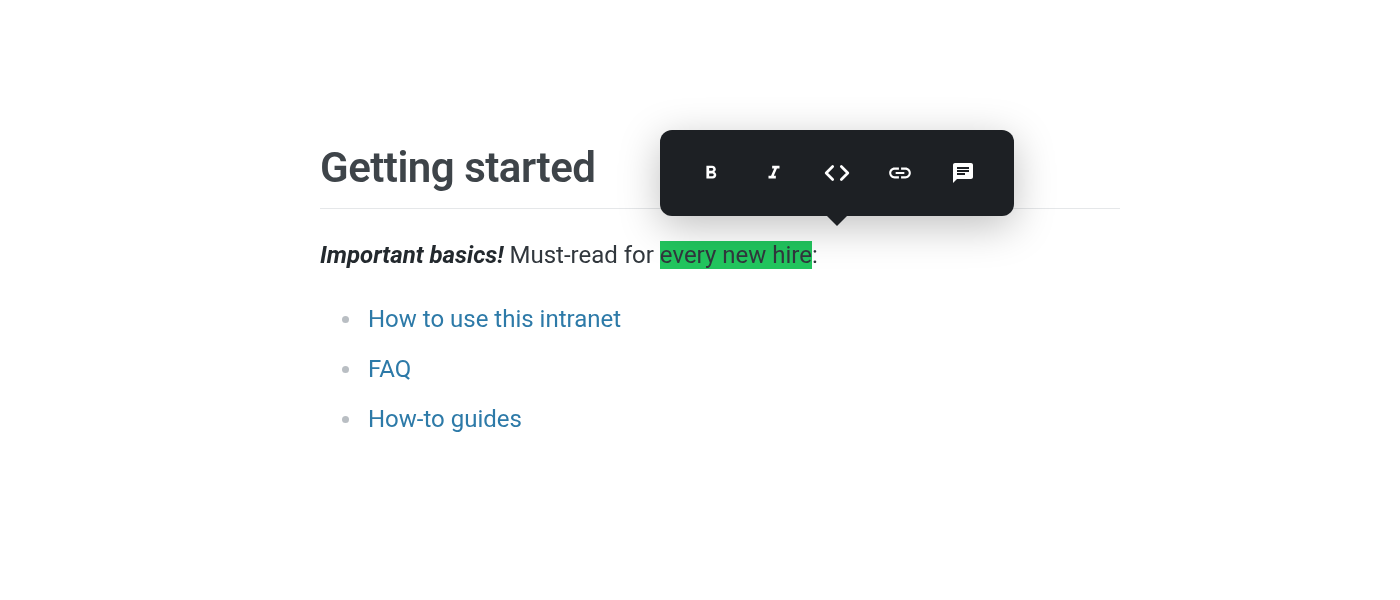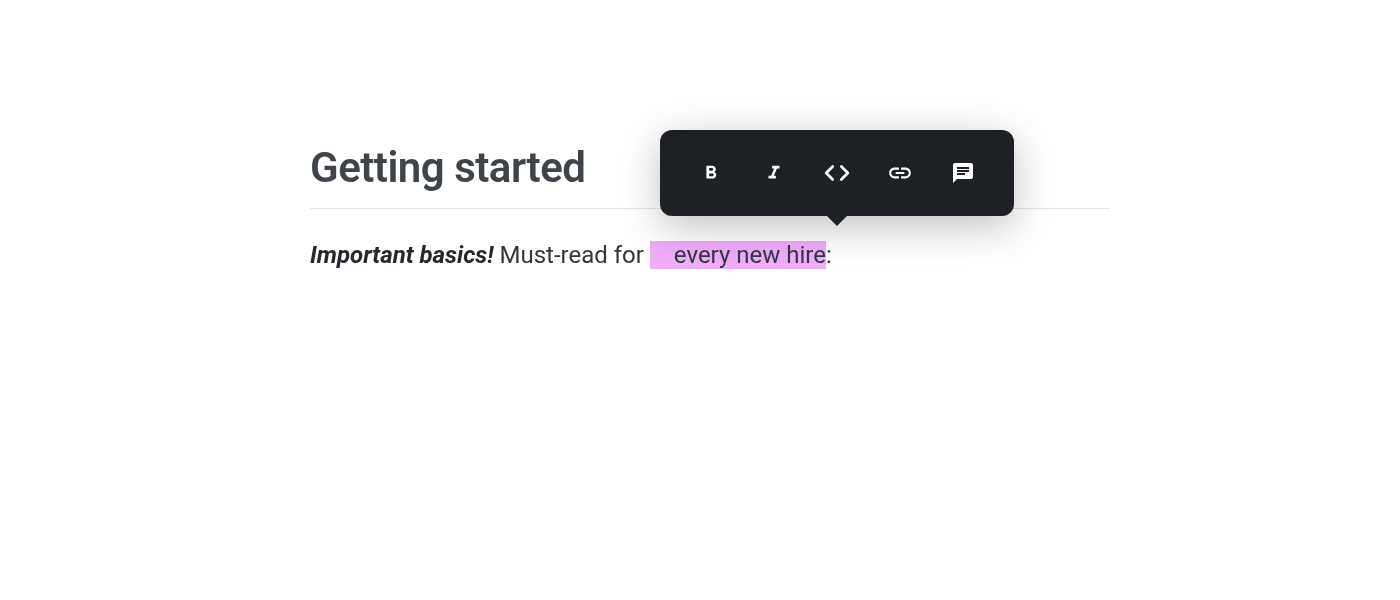--- a/index.html
+++ b/index.html
@@ -9,21 +9,21 @@
     }
     body {
       font-family: -apple-system, BlinkMacSystemFont, "Segoe UI", Roboto, "Helvetica Neue", Arial, sans-serif;
       background: #ffffff;
       width: 1400px;
       height: 600px;
       position: relative;
     }
     .content-area {
       position: absolute;
-      left: 310px;
+      left: 320px;
       top: 143px;
       width: 800px;
     }
     .page-title {
       font-size: 42px;
       font-weight: 600;
       color: #3e4449;
       letter-spacing: -0.5px;
       padding-bottom: 16px;
       border-bottom: 1px solid #e5e7e9;
@@ -34,22 +34,21 @@
       color: #31373d;
       line-height: 1.5;
       margin-bottom: 28px;
     }
     .intro-paragraph .bold-part {
       font-weight: 700;
       color: #23292e;
       font-style: italic;
     }
     .selected-text {
-      background-color: #f0abfc;
-      padding-left: 24px;
+      background-color: #22c55e;
     }
     ul.link-list {
       list-style: none;
       padding-left: 22px;
     }
     ul.link-list li {
       position: relative;
       padding-left: 26px;
       margin-bottom: 14px;
       font-size: 24px;
@@ -112,20 +111,31 @@
 </head>
 <body>
 
 <div class="content-area">
   <h1 class="page-title">Getting started</h1>
 
   <p class="intro-paragraph">
     <span class="bold-part">Important basics!</span><span> Must-read for </span><span class="selected-text">every new hire</span><span>:</span>
   </p>
 
+  <ul class="link-list">
+    <li>
+      <a href="#">How to use this intranet</a>
+    </li>
+    <li>
+      <a href="#">FAQ</a>
+    </li>
+    <li>
+      <a href="#">How-to guides</a>
+    </li>
+  </ul>
 </div>
 
 <div class="floating-toolbar">
   <div class="toolbar-btn">
     <svg width="22" height="22" viewBox="0 0 24 24" fill="currentColor">
       <path d="M15.6 10.79c.97-.67 1.65-1.77 1.65-2.79 0-2.26-1.75-4-4-4H7v14h7.04c2.09 0 3.71-1.7 3.71-3.79 0-1.52-.86-2.82-2.15-3.42zM10 6.5h3c.83 0 1.5.67 1.5 1.5s-.67 1.5-1.5 1.5h-3v-3zm3.5 9H10v-3h3.5c.83 0 1.5.67 1.5 1.5s-.67 1.5-1.5 1.5z"></path>
     </svg>
   </div>
   <div class="toolbar-btn">
     <svg width="22" height="22" viewBox="0 0 24 24" fill="currentColor">

